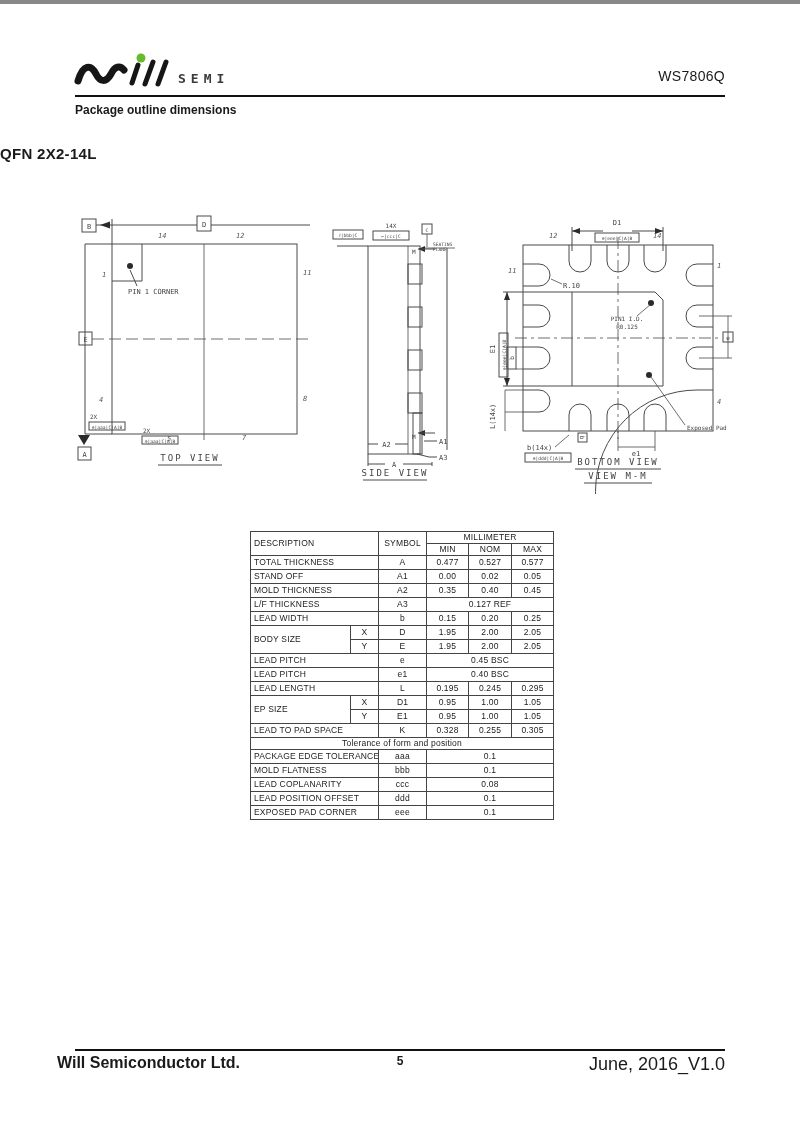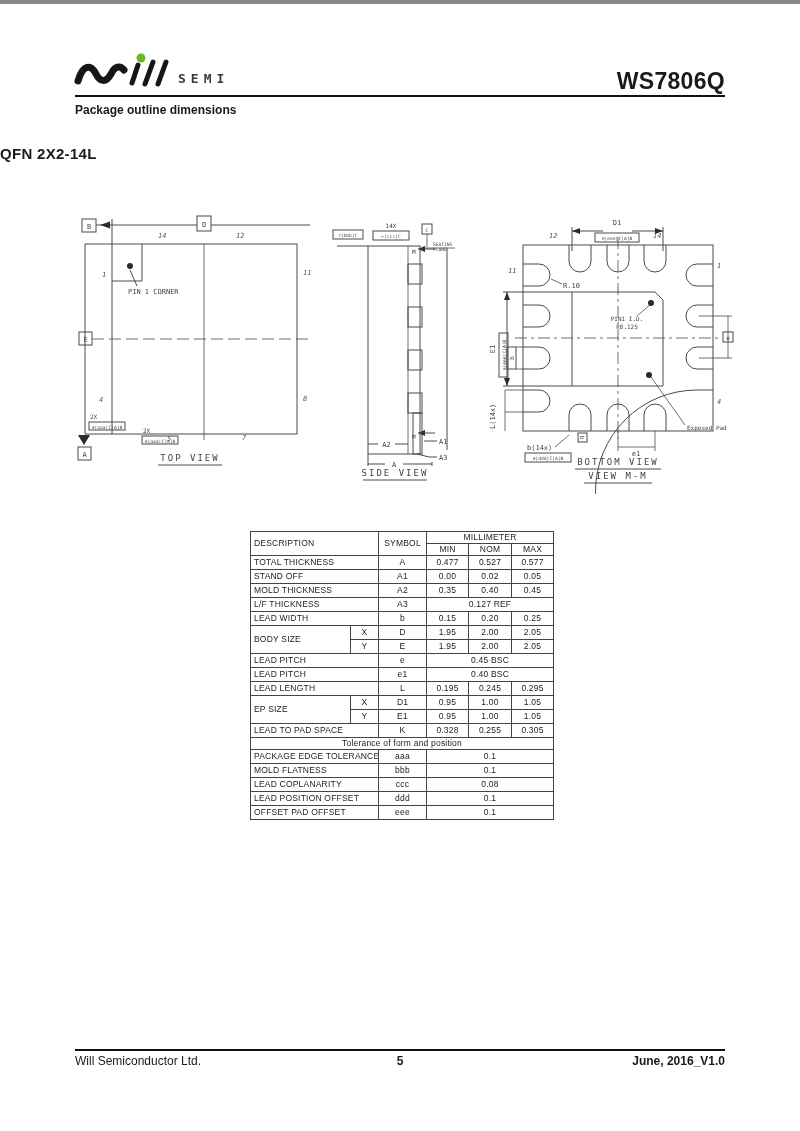--- a/index.html
+++ b/index.html
@@ -1,20 +1,20 @@
 <!DOCTYPE html>
 <html><head>
 <meta charset="utf-8">
 <style>
   html,body{margin:0;padding:0;background:#888;}
   .page{position:relative;width:800px;height:1131px;background:#ffffff;margin:4px auto;overflow:hidden;
         font-family:"Liberation Sans",sans-serif;color:#1a1a1a;}
   .abs{position:absolute;}
   
-  .part-number{top:64px;right:75px;font-size:23px;font-weight:bold;letter-spacing:.3px;}
+  .part-number{top:64px;right:75px;font-size:14px;font-weight:normal;letter-spacing:.3px;}
   .header-rule{top:91px;left:75px;width:650px;height:0;border-top:2.5px solid #111;}
   .section-title{top:99px;left:75px;font-size:12px;font-weight:bold;}
   .drawing-title{top:141px;left:0;width:800px;font-size:15px;font-weight:bold;letter-spacing:.3px;}
   
   svg text{font-family:"DejaVu Sans Mono",monospace;fill:#3a3a3a;}
   .cad line,.cad rect,.cad path,.cad polyline,.cad circle{stroke:#4a4a4a;fill:none;stroke-width:1;}
   .cad .fill{fill:#2b2b2b;stroke:none;}
   .cad .thin{stroke-width:.8;}
   .view-title{font-size:9px;letter-spacing:2px;fill:#444;}
   .pin-num{font-size:7px;font-style:italic;fill:#555;}
@@ -23,23 +23,23 @@
   .qty{font-size:6px;fill:#444;}
   
   .spec-table{top:527px;left:250px;border-radius:16px;}
   table{border-collapse:collapse;table-layout:fixed;width:303px;font-size:8.5px;color:#222;letter-spacing:.2px;}
   td,th{border:1px solid #444;padding:0 3px;height:13px;line-height:1;font-weight:normal;white-space:nowrap;overflow:hidden;}
   th{text-align:left;}
   .c{text-align:center;}
   .hdr td,.hdr th{height:11px;}
   
   .footer-rule{top:1045px;left:75px;width:650px;height:0;border-top:2.5px solid #111;}
-  .footer-left{top:1050px;left:75px;font-size:12px;font-weight:normal;}
+  .footer-left{top:1050px;left:57px;font-size:16px;font-weight:bold;}
   .footer-center{top:1050px;left:0;width:800px;text-align:center;font-size:12px;font-weight:bold;}
-  .footer-right{top:1050px;right:75px;font-size:12px;font-weight:bold;}
+  .footer-right{top:1050px;right:75px;font-size:18px;font-weight:normal;}
 </style>
 </head>
 <body>
 
 <div class="page">
 
   <svg class="abs" style="top:46px;left:72px;" width="180" height="48" viewBox="0 0 180 48">
     <path d="M6,31 C11,14 19,14 24,24 C28,32 34,33 39,24 C43,16 48,15 52,20" fill="none" stroke="#161616" stroke-width="7" stroke-linecap="round"></path>
     <line x1="60" y1="33" x2="66" y2="15" stroke="#161616" stroke-width="5" stroke-linecap="round"></line>
     <circle cx="69" cy="8" r="4.5" fill="#66bb2a"></circle>
@@ -355,21 +355,21 @@
         <td colspan="2">LEAD COPLANARITY</td>
         <td class="c">ccc</td>
         <td colspan="3" class="c">0.08</td>
       </tr>
       <tr>
         <td colspan="2">LEAD POSITION OFFSET</td>
         <td class="c">ddd</td>
         <td colspan="3" class="c">0.1</td>
       </tr>
       <tr>
-        <td colspan="2">OFFSET PAD OFFSET</td>
+        <td colspan="2">EXPOSED PAD CORNER</td>
         <td class="c">eee</td>
         <td colspan="3" class="c">0.1</td>
       </tr>
     </tbody>
       </table>
   </div>
 
   <div class="abs footer-rule"></div>
   <div class="abs footer-left">Will Semiconductor Ltd.</div>
   <div class="abs footer-center">5</div>

